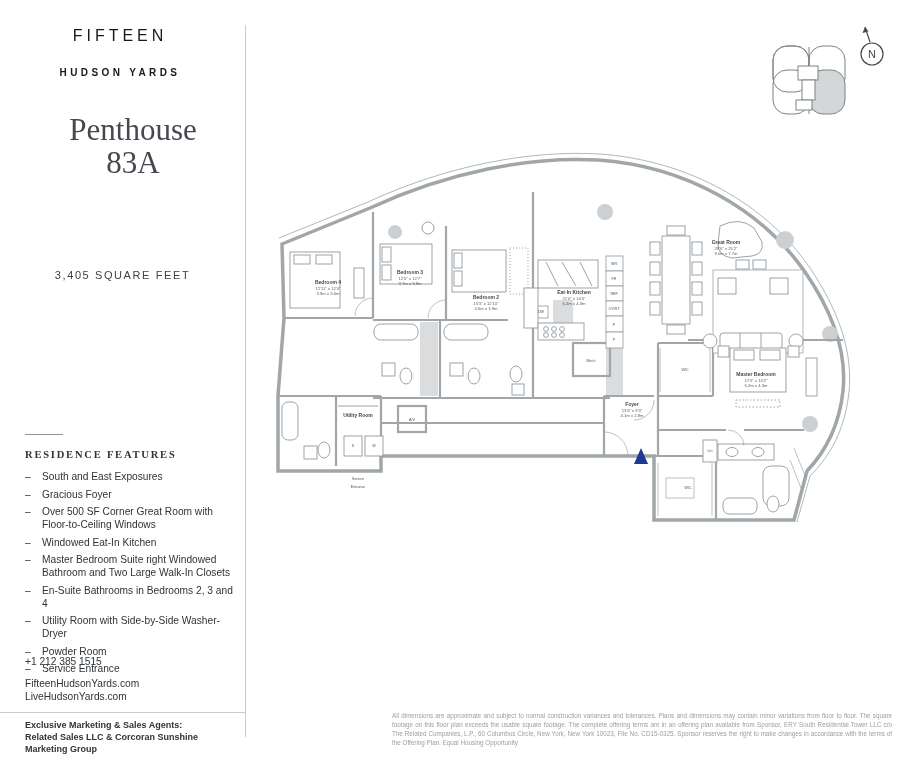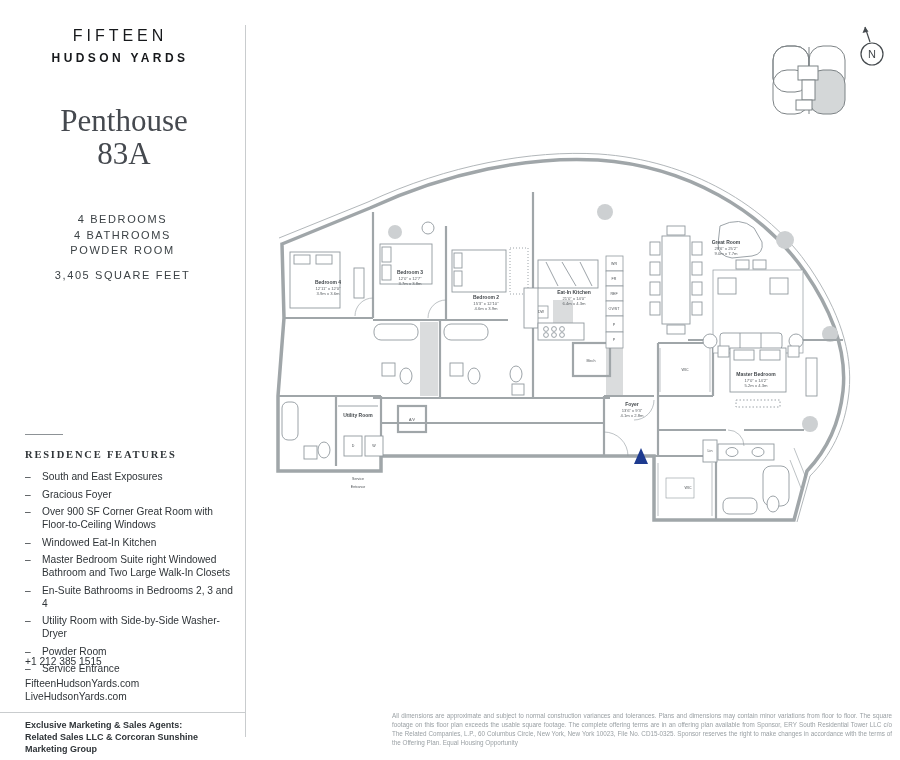--- a/index.html
+++ b/index.html
@@ -2,22 +2,22 @@
 <html><head>
 <meta charset="utf-8">
 <style>
   html,body{margin:0;padding:0;background:#fff;}
   .page{position:relative;width:900px;height:760px;background:#ffffff;overflow:hidden;
         font-family:"Liberation Sans",sans-serif;color:#3d4246;}
   
   .vdivider{position:absolute;left:245px;top:25px;width:1px;height:712px;background:#c9ccce;}
   .brand{position:absolute;left:0;top:24px;width:240px;text-align:center;color:#17191c;}
   .brand-line1{font-size:16px;font-weight:normal;letter-spacing:4px;line-height:24px;}
-  .brand-line2{font-size:12px;font-weight:bold;letter-spacing:3.4px;margin-top:3px;}
-  .title{position:absolute;left:0;top:100px;width:240px;margin:4px;text-align:center;
+  .brand-line2{font-size:10px;font-weight:bold;letter-spacing:3.4px;margin-top:19px;}
+  .title{position:absolute;left:0;top:100px;width:240px;margin:13px;text-align:center;
          font-family:"Liberation Serif",serif;font-weight:400;color:#45494f;
          font-size:31px;line-height:33px;}
   .stats{position:absolute;left:0;top:212px;width:245px;text-align:center;
          font-size:11px;letter-spacing:1.6px;line-height:15.5px;color:#3c4246;}
   .area{position:absolute;left:0;top:268px;width:245px;text-align:center;
         font-size:11px;letter-spacing:1.6px;line-height:15.5px;color:#3c4246;}
   .features{position:absolute;left:25px;top:434px;width:212px;}
   .features .rule{width:38px;height:1px;background:#8d9296;margin-bottom:14px;}
   .features h2{margin:0 0 10px 0;font-size:10.5px;letter-spacing:1.8px;font-weight:bold;color:#2f3438;font-family:Liberation Serif, serif;}
   .features ul{margin:0;padding:0;list-style:none;}
@@ -52,44 +52,39 @@
   <header class="brand">
     <div class="brand-line1">FIFTEEN</div>
     <div class="brand-line2">HUDSON YARDS</div>
   </header>
 
   <h1 class="title">
     <span>Penthouse</span><br>
     <span>83A</span>
   </h1>
 
-  <div class="stats" id="stats">
-      <div>4 BEDROOMS</div>
-      <div>4 BATHROOMS</div>
-      <div>POWDER ROOM</div>
-    </div>
   <div class="area" id="area">
       <div>3,405 SQUARE FEET</div>
     </div>
 
   <section class="features">
     <div class="rule"></div>
     <h2>RESIDENCE FEATURES</h2>
     <ul id="features-list">
         <li>
           <span class="dash">–</span>
           <span>South and East Exposures</span>
         </li>
         <li>
           <span class="dash">–</span>
           <span>Gracious Foyer</span>
         </li>
         <li>
           <span class="dash">–</span>
-          <span>Over 900 SF Corner Great Room with Floor-to-Ceiling Windows</span>
+          <span>Over 500 SF Corner Great Room with Floor-to-Ceiling Windows</span>
         </li>
         <li>
           <span class="dash">–</span>
           <span>Windowed Eat-In Kitchen</span>
         </li>
         <li>
           <span class="dash">–</span>
           <span>Master Bedroom Suite right Windowed Bathroom and Two Large Walk-In Closets</span>
         </li>
         <li>

